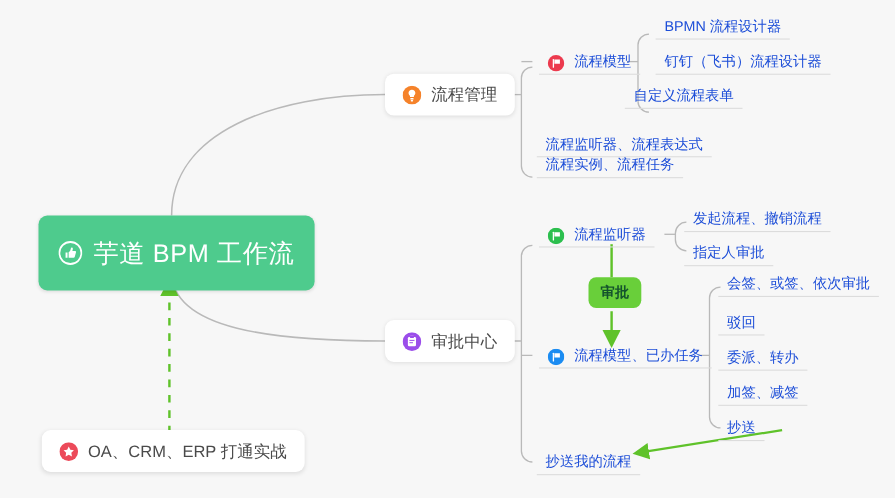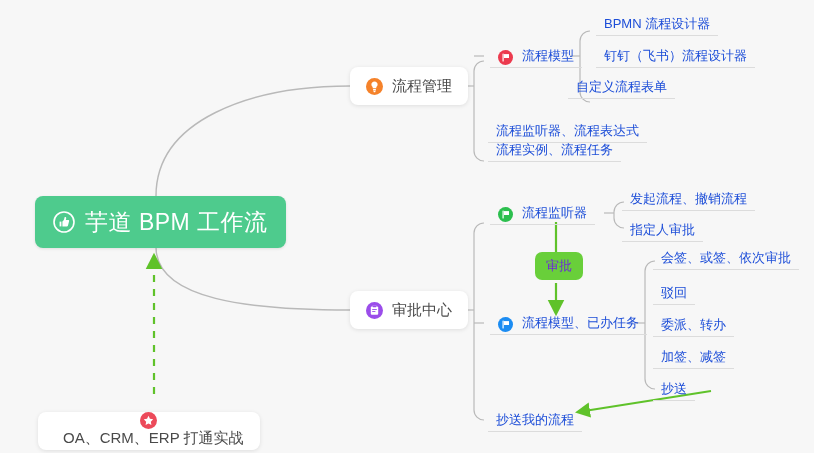--- a/index.html
+++ b/index.html
@@ -33,21 +33,21 @@
     align-items: center;
     box-sizing: border-box;
     white-space: nowrap;
   }
 
   
   .root-node {
     background: #4ecb8d;
     border-radius: 8px;
     padding: 0 18px;
-    height: 52px;
+    height: 68px;
     box-shadow: 0 1px 3px rgba(0,0,0,0.10);
   }
   .root-label {
     color: #ffffff;
     font-size: 23px;
     letter-spacing: 0.5px;
     margin-left: 10px;
   }
 
   
@@ -83,22 +83,23 @@
 
   
   .tag-node {
     background: #69cf3a;
     border-radius: 7px;
     padding: 0 11px;
     height: 28px;
     justify-content: center;
   }
   .tag-label {
-    color: #6d28d9;
+    color: #14532d;
     font-size: 13px;
+    font-weight: bold;
   }
 
   
   .icon {
     display: inline-flex;
     align-items: center;
     justify-content: center;
     flex: 0 0 auto;
   }
   .icon svg { display: block; }
@@ -264,21 +265,21 @@
     <span class="leaf-label">加签、减签</span>
   </div>
   <div class="node leaf-node" style="left:653px; top:375px;">
     <span class="leaf-label">抄送</span>
   </div>
 
   <div class="node leaf-node" style="left:488px; top:406px;">
     <span class="leaf-label">抄送我的流程</span>
   </div>
 
-  <div class="node card-node" style="left:38px; top:412px;flex-direction:column;">
+  <div class="node card-node" style="left:38px; top:391px;">
     <span class="icon">
       <svg width="17" height="17" viewBox="0 0 17 17">
         <circle cx="8.5" cy="8.5" r="8.5" fill="#ec4a5a"></circle>
         <path d="M8.5 3.8 L9.95 6.85 L13.2 7.3 L10.85 9.65 L11.42 12.95
                  L8.5 11.4 L5.58 12.95 L6.15 9.65 L3.8 7.3 L7.05 6.85 Z" fill="#ffffff"></path>
       </svg>
     </span>
     <span class="card-label">OA、CRM、ERP 打通实战</span>
   </div>
 

